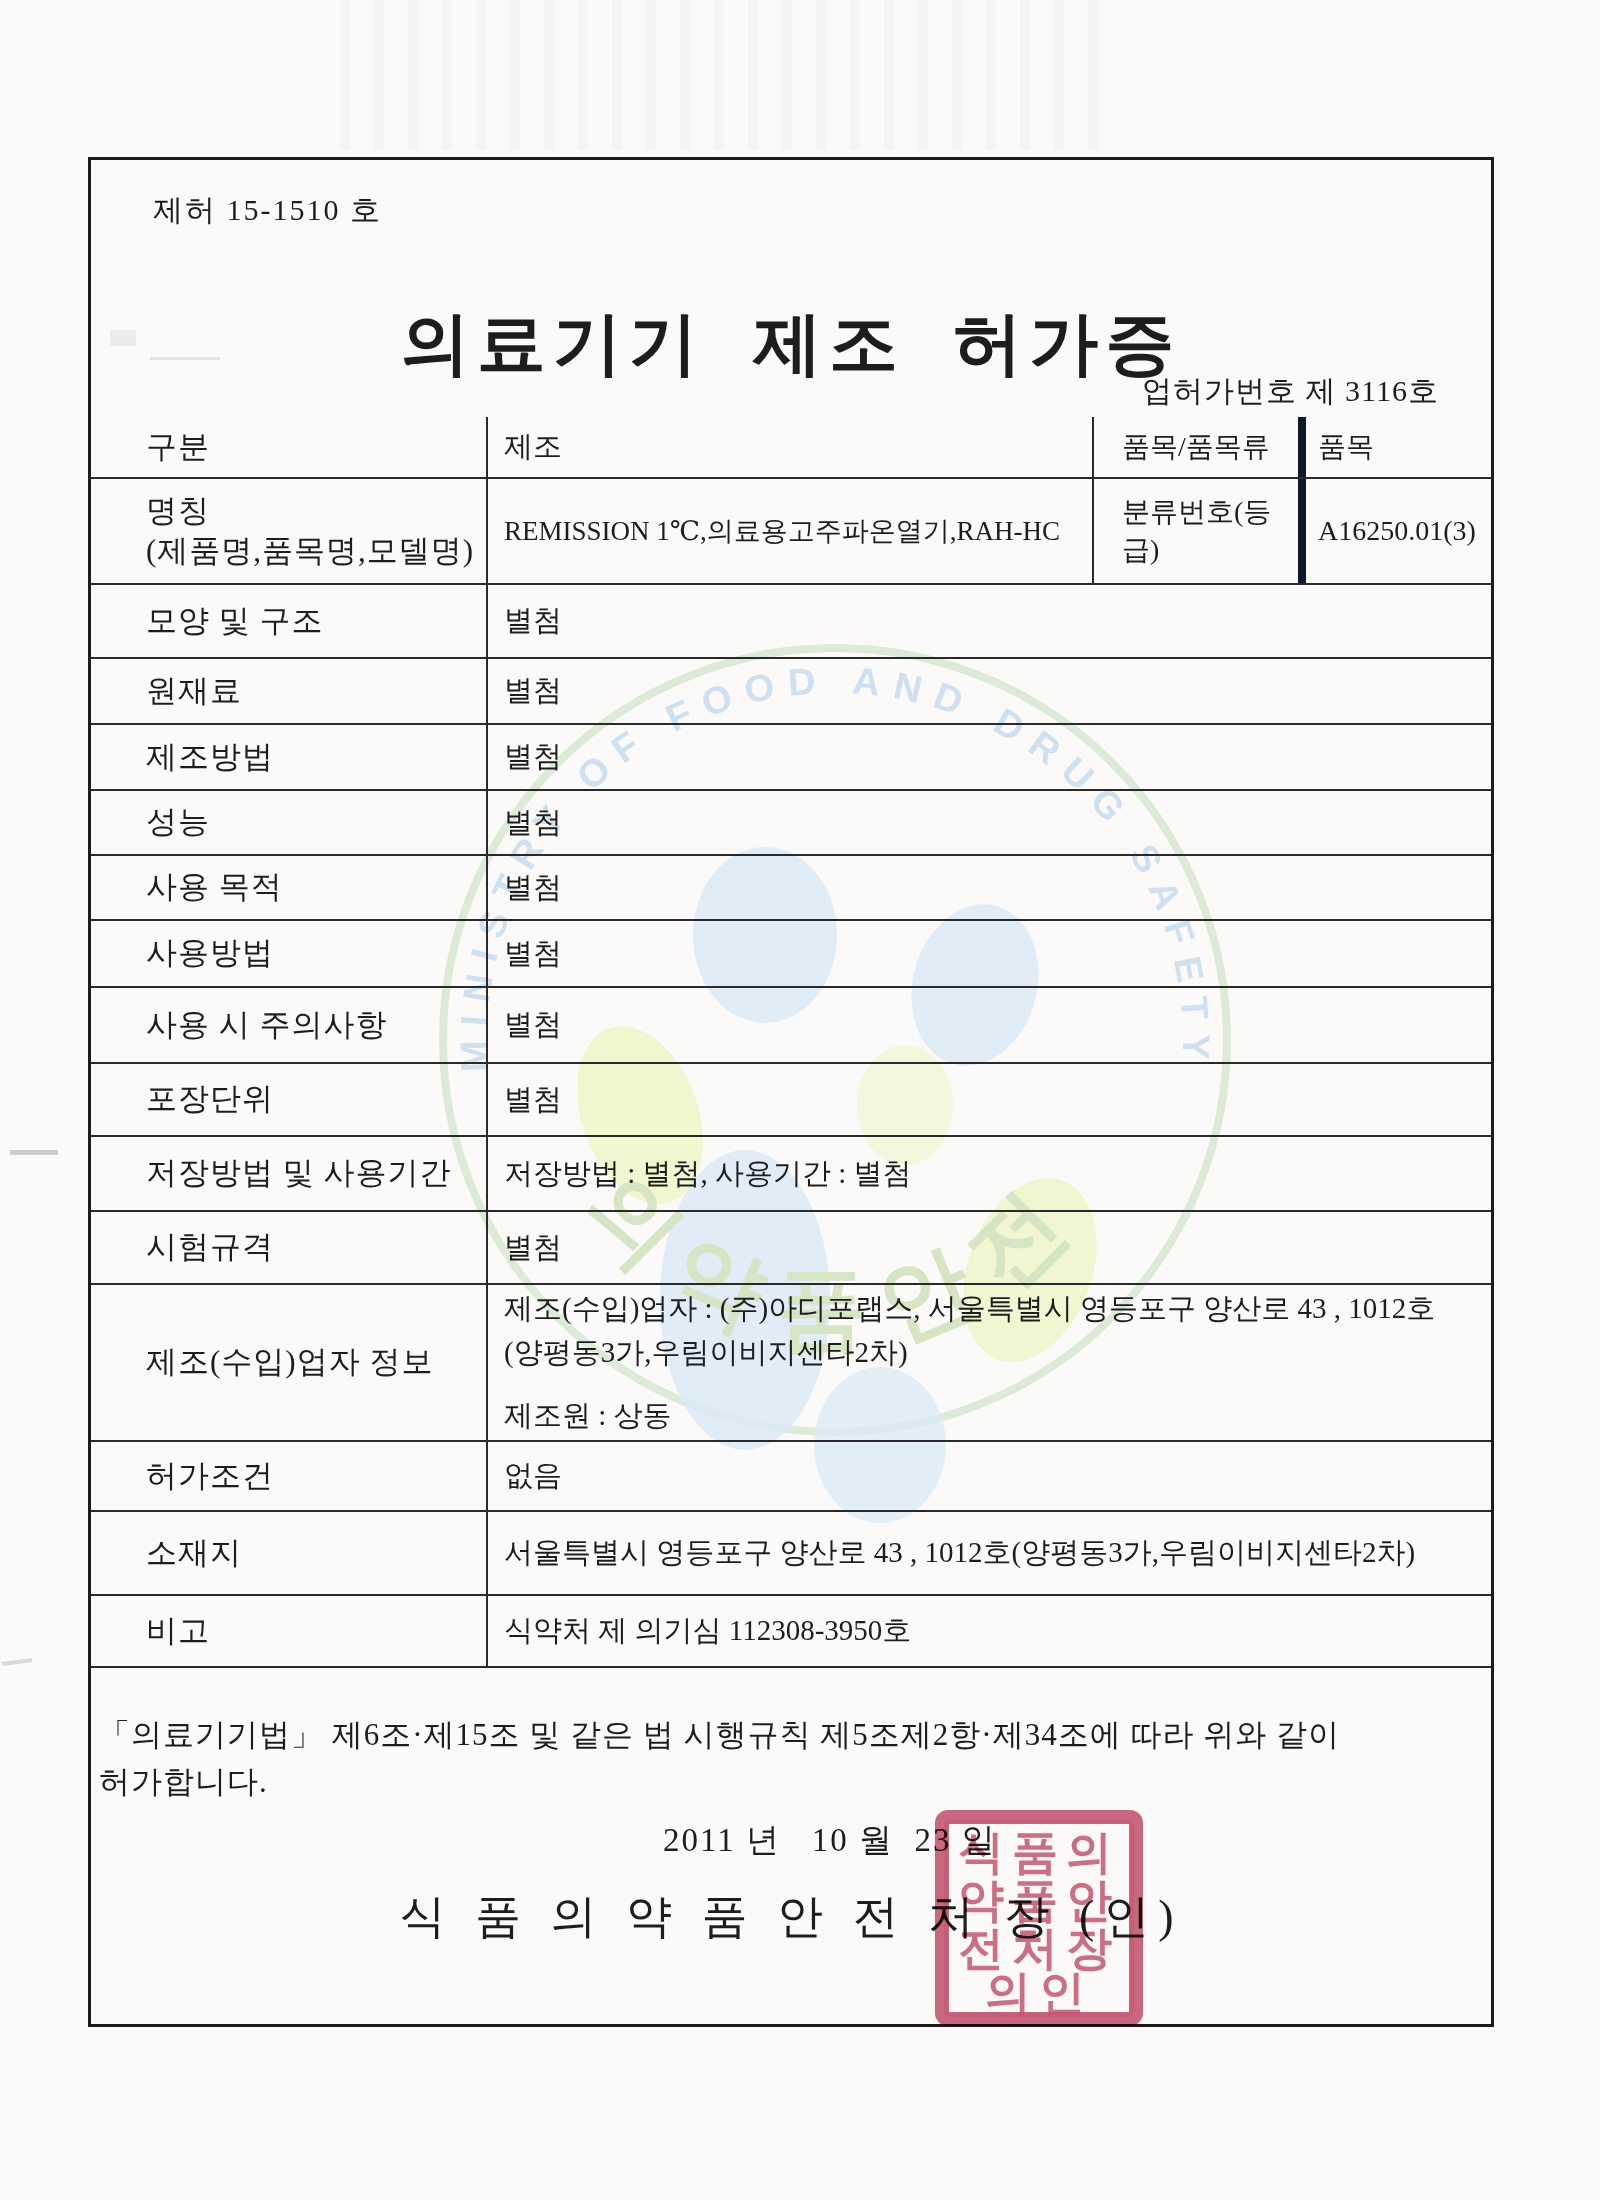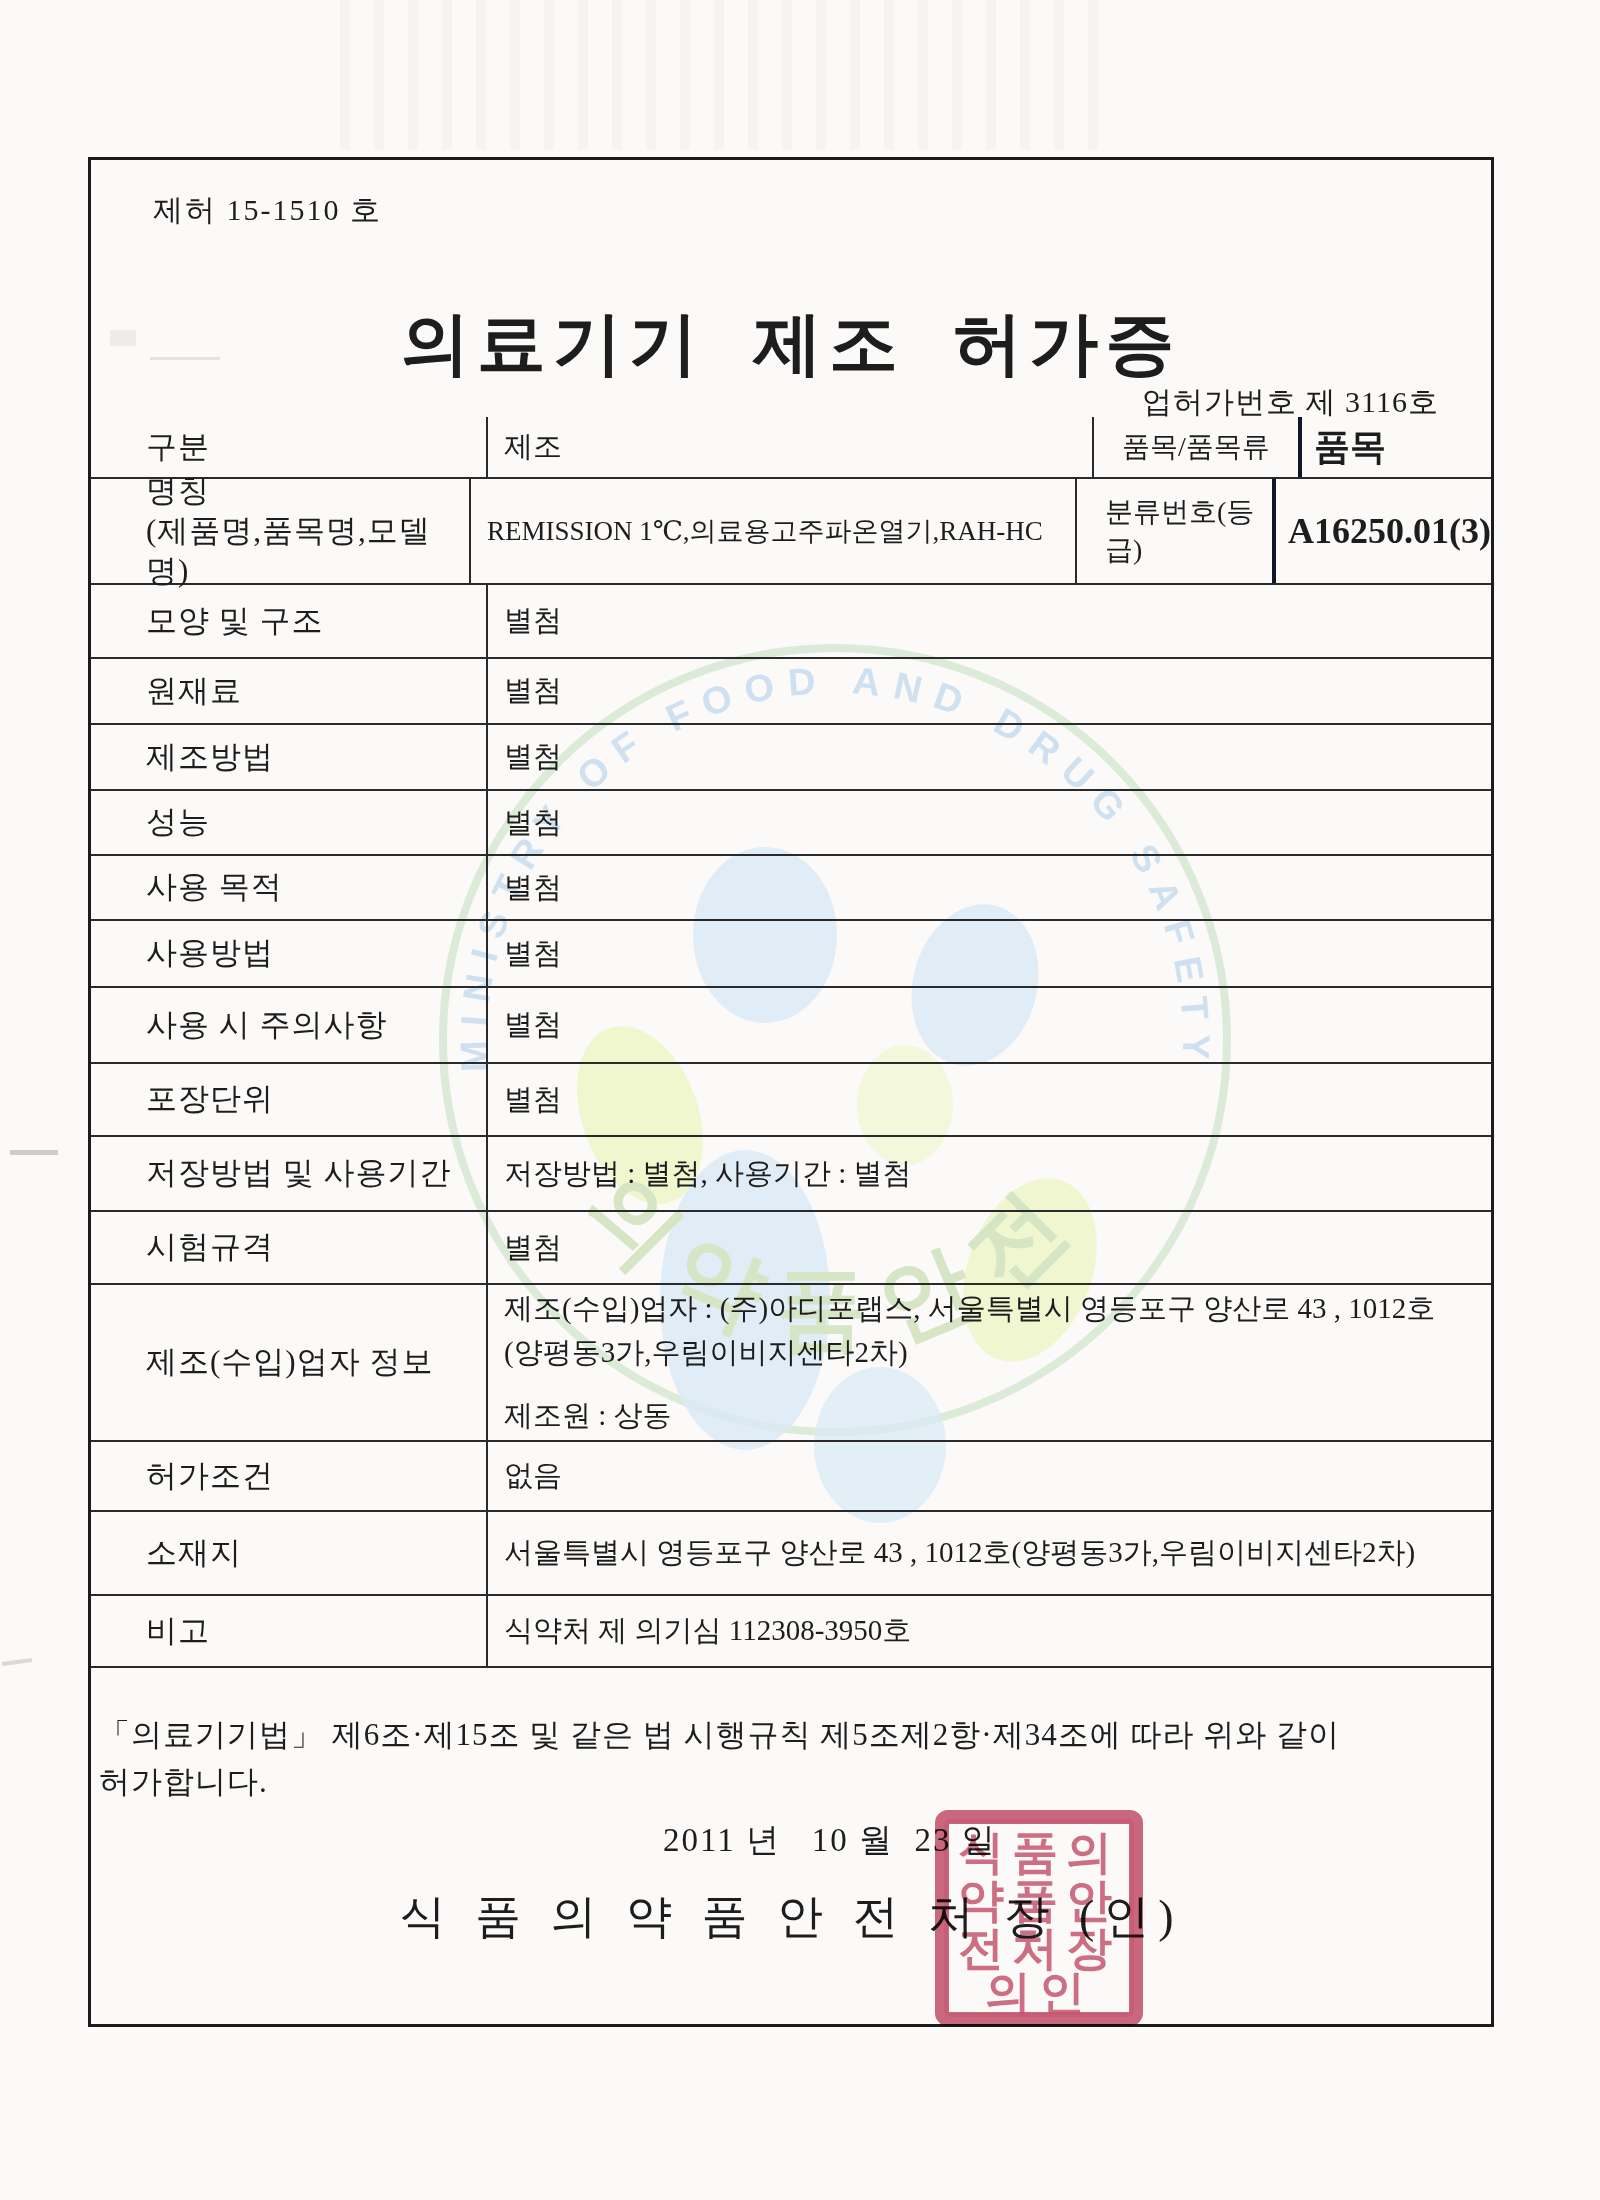--- a/index.html
+++ b/index.html
@@ -5,28 +5,28 @@
   html,body{margin:0;padding:0;background:#e8e8e6;}
   .page{
     position:relative;width:1600px;height:2200px;margin:0 auto;
     background:#fbfaf8;overflow:hidden;
     font-family:"Liberation Serif","DejaVu Serif",serif;color:#1d1d1d;
   }
   .wm{position:absolute;left:0;top:0;width:1600px;height:2200px;z-index:0;pointer-events:none;}
   .outer{position:absolute;left:88px;top:157px;width:1406px;height:1870px;border:3px solid #1c1c1c;z-index:1;box-sizing:border-box;}
   .doc-no{position:absolute;left:62px;top:30px;font-size:30px;letter-spacing:2px;}
   .title{position:absolute;left:0;right:0;top:138px;text-align:center;font-size:69px;font-weight:600;letter-spacing:7px;word-spacing:24px;}
-  .biz-no{position:absolute;right:52px;top:222px;font-size:30px;letter-spacing:1px;}
+  .biz-no{position:absolute;right:52px;top:211px;font-size:30px;letter-spacing:1px;}
   .tbl{position:absolute;left:0;right:0;top:257px;}
   .trow{display:flex;border-bottom:2px solid #2a2a2a;box-sizing:border-box;}
   .tlabel{width:374px;border-right:2px solid #2a2a2a;display:flex;flex-direction:column;justify-content:center;padding-left:32px;font-size:31px;letter-spacing:1px;box-sizing:border-box;line-height:1.3;margin-left:23px;}
   .tvalue{flex:1;display:flex;align-items:center;padding-left:16px;font-size:29px;box-sizing:border-box;}
   .vfix{flex:none;width:604px;}
   .c3{width:206px;border-left:2px solid #2a2a2a;display:flex;align-items:center;padding-left:28px;font-size:28px;box-sizing:border-box;}
-  .c4{flex:1;border-left:4px solid #0f172a;display:flex;align-items:center;padding-left:12px;font-size:36px;box-sizing:border-box;font-weight:bold;}
+  .c4{flex:1;border-left:8px solid #0f172a;display:flex;align-items:center;padding-left:12px;font-size:28px;box-sizing:border-box;}
   .maker-val{flex-direction:column;align-items:flex-start;justify-content:center;gap:20px;padding:14px 24px 14px 16px;line-height:1.5;}
   .stmt{position:absolute;left:8px;right:8px;top:1552px;font-size:31px;line-height:1.5;letter-spacing:1px;}
   .stmt .l2{display:block;}
   .date-line{position:absolute;left:572px;top:1658px;font-size:33px;letter-spacing:2px;white-space:pre;}
   .issuer{position:absolute;left:0;right:0;top:1726px;text-align:center;font-size:46px;letter-spacing:9px;}
   .seal{position:absolute;left:933px;top:1808px;width:212px;height:220px;z-index:3;opacity:.93;mix-blend-mode:multiply;}
   .mark{position:absolute;background:#9f9f9f;z-index:2;}
   .m1{left:10px;top:1150px;width:48px;height:5px;opacity:.5;}
   .m2{left:2px;top:1660px;width:30px;height:4px;opacity:.35;transform:rotate(-8deg);}
   .m3{left:150px;top:357px;width:70px;height:3px;opacity:.25;}

